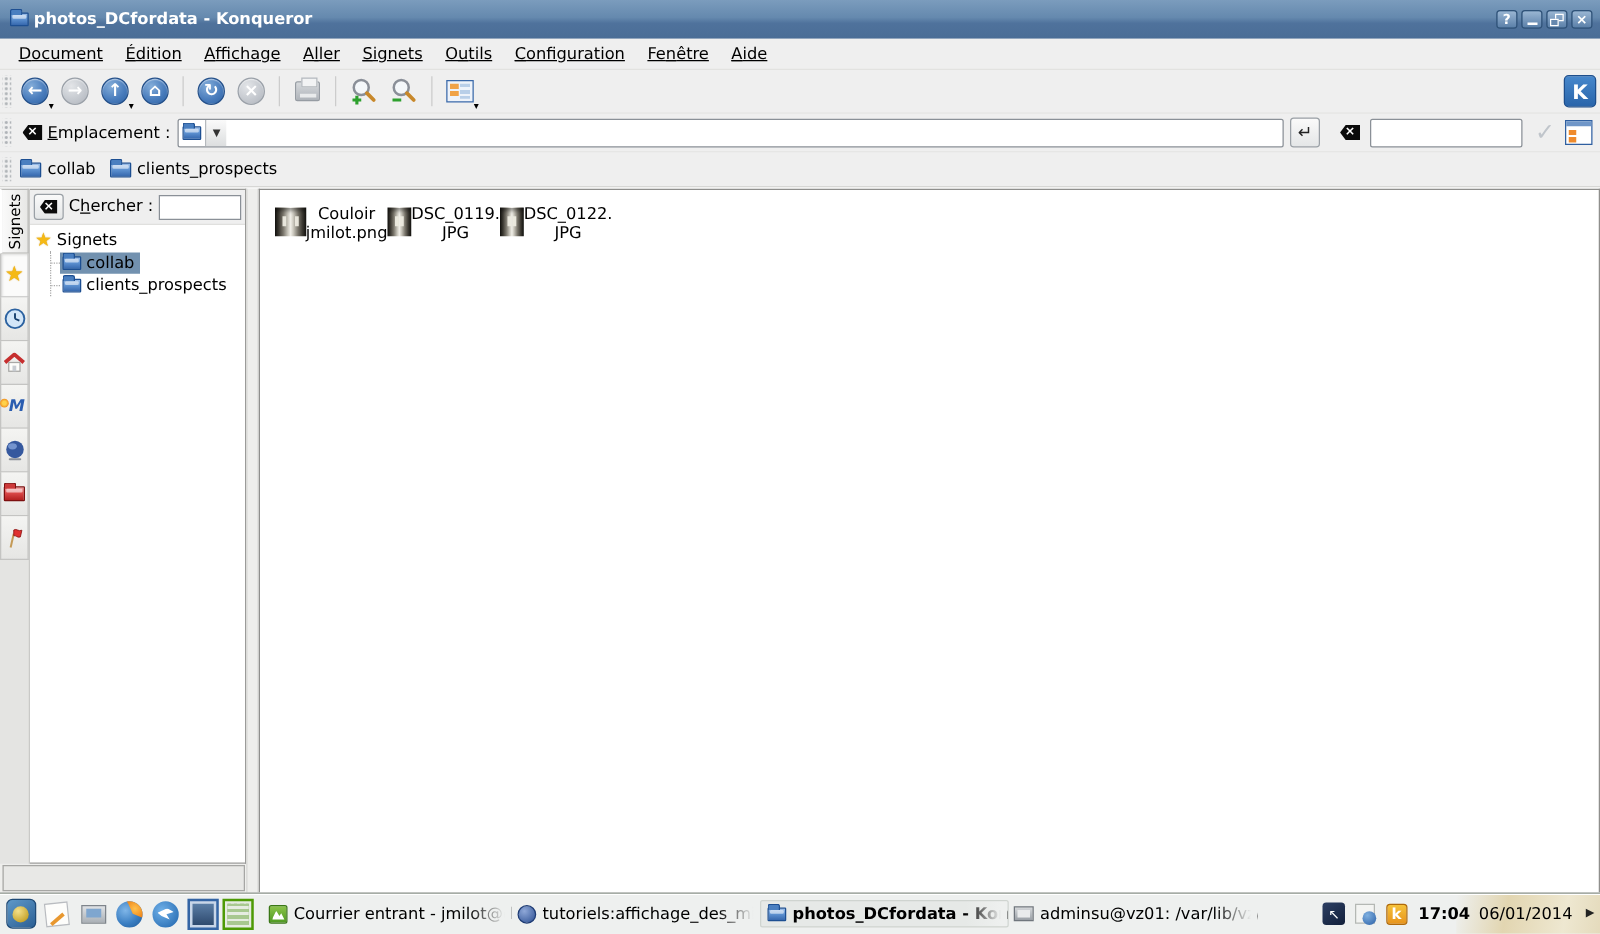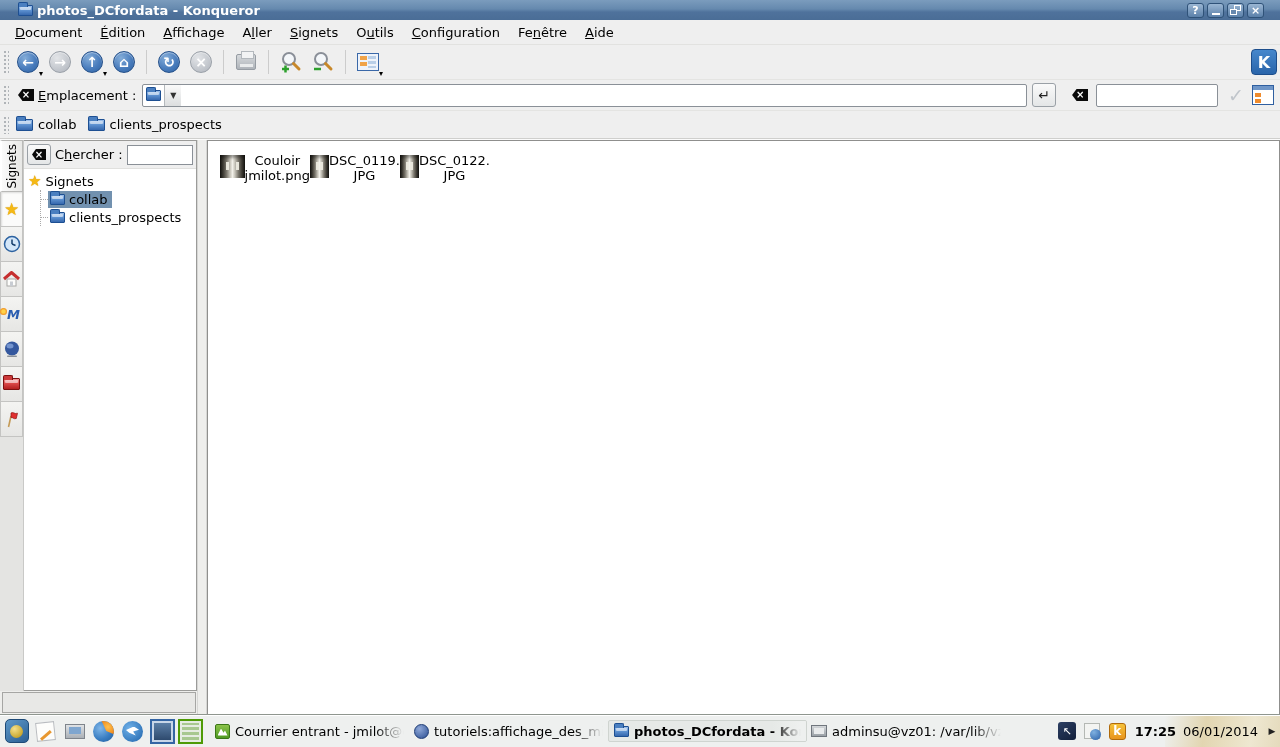--- a/index.html
+++ b/index.html
@@ -1,36 +1,36 @@
 <!DOCTYPE html>
 <html><head>
 <meta charset="utf-8">
 <style>
   * { margin:0; padding:0; box-sizing:border-box; }
   html,body { width:1280px; height:747px; overflow:hidden; }
   body { font-family:"DejaVu Sans","Liberation Sans",sans-serif; font-size:13px; color:#000; background:#eeeeec; }
   .window { width:1280px; height:747px; display:flex; flex-direction:column; }
 
   
-  .titlebar { height:20px; background:linear-gradient(180deg,#7b9cbd 0%,#6589ae 45%,#4f729c 60%,#4a6d96 100%);
-    display:flex; align-items:center; padding:0 16px; flex:none; }
+  .titlebar { height:31px; background:linear-gradient(180deg,#7b9cbd 0%,#6589ae 45%,#4f729c 60%,#4a6d96 100%);
+    display:flex; align-items:center; padding:0 6px; flex:none; }
   .titlebar .win-icon { margin:0 4px 0 2px; }
   .title-text { color:#fff; font-weight:bold; font-size:13px; flex:1; white-space:nowrap; }
   .tb-btn { width:17px; height:15px; margin-left:3px; border:1px solid #2f5278; border-radius:3px;
     background:linear-gradient(180deg,#9ab6d3,#5b80a9); color:#fff; display:flex; align-items:center; justify-content:center;
     font-size:11px; font-weight:bold; line-height:1; cursor:default; }
   .glyph-min { display:block; width:8px; height:9px; border-bottom:2px solid #fff; }
   .restore-glyph { position:relative; width:11px; height:10px; }
   .restore-glyph i { position:absolute; display:block; border:1px solid #fff; width:7px; height:6px; }
   .restore-glyph i:first-child { right:0; top:0; }
   .restore-glyph i:last-child { left:0; bottom:0; background:#6688ae; }
 
   
   .menubar { height:25px; background:#efefef; display:flex; align-items:center; padding:0 6px; flex:none; border-bottom:1px solid #e2e2e0; }
-  .menu-item { padding:2px 9px; white-space:nowrap; }
+  .menu-item { padding:2px 9px; white-space:nowrap;text-decoration:underline; }
   .menu-item u { text-decoration:underline; }
 
   
   .bar { background:#efefef; display:flex; align-items:center; flex:none; }
   .grip { width:7px; align-self:stretch; margin:4px 3px 4px 2px;
     background-image:radial-gradient(circle,#b0b4b8 1px,transparent 1.3px); background-size:4px 4px; background-position:1px 1px; flex:none; }
   .sep { width:1px; align-self:stretch; margin:5px 6px; background:#cccccc; flex:none; }
 
   
   .toolbar { height:35px; border-bottom:1px solid #e4e4e2; }
@@ -491,18 +491,18 @@
         <span class="mailglobe-glyph"></span>
       </span>
       <span class="tray-icon">
         <span class="korg-glyph">
             <span>k</span>
           </span>
       </span>
     </span>
 
     <span class="clock">
-      <span class="time">17:25</span>
+      <span class="time">17:04</span>
       <span class="date">06/01/2014</span>
     </span>
     <span class="hide-arrow">▶</span>
   </div>
 </div>
 
 </body></html>

